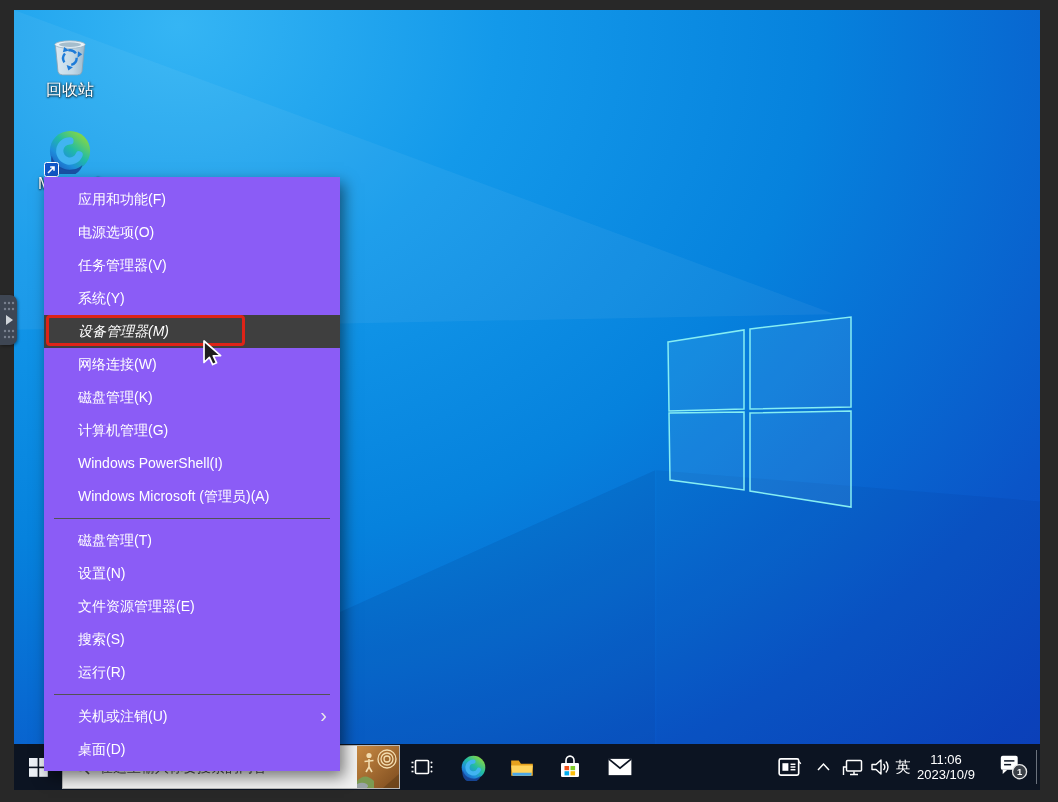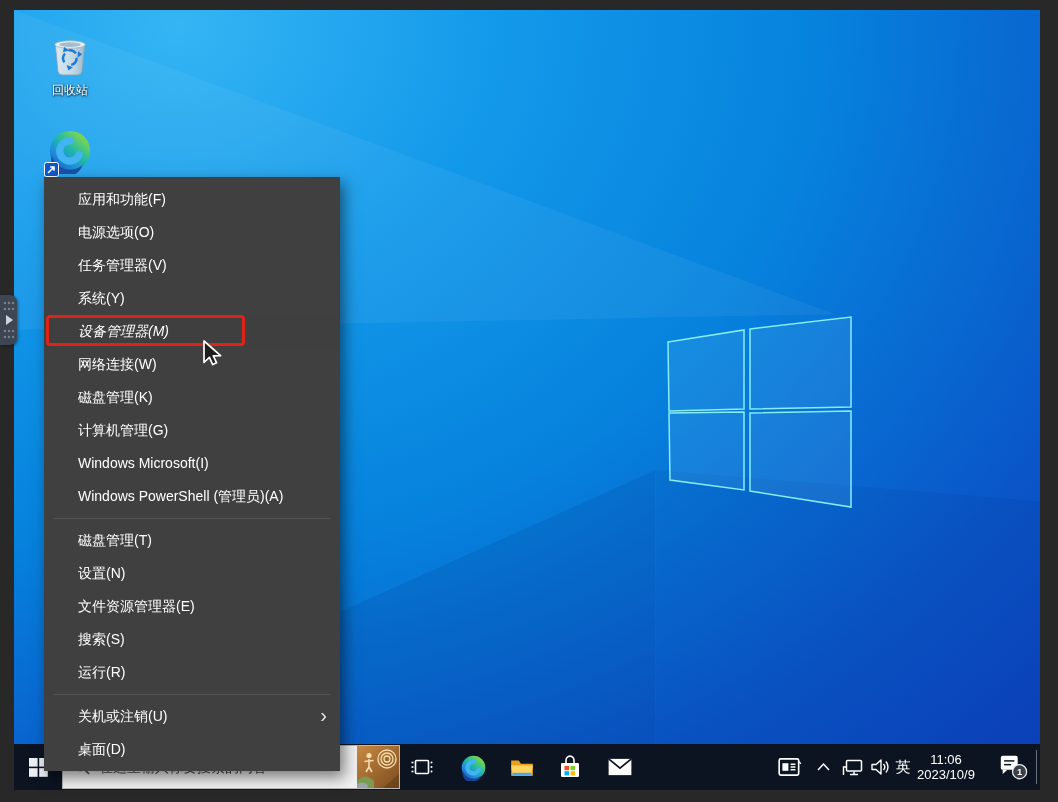--- a/index.html
+++ b/index.html
@@ -8,21 +8,21 @@
   
   .desktop{position:absolute;left:14px;top:10px;width:1026px;height:780px;overflow:hidden;
     background:radial-gradient(120% 130% at 16% 2%, #35b5f4 0%, #1399ea 26%, #0682dd 52%, #0a55c8 82%, #0c42bf 100%);}
   .shade{position:absolute;inset:0;pointer-events:none;}
   .shade.left {background:rgba(0,12,80,.09);clip-path:polygon(62.5% 59%, 0% 96%, 0% 100%, 62.5% 100%);}
   .shade.right{background:rgba(0,12,80,.06);clip-path:polygon(62.6% 59%, 100% 63%, 100% 100%, 62.6% 100%);}
   .shade.beam {background:rgba(255,255,255,.05);clip-path:polygon(0 0, 80% 39%, 0 41%);}
   .winlogo{position:absolute;left:640px;top:295px;}
   
   .dicon{position:absolute;width:64px;text-align:center;color:#fff;}
-  .dicon .lbl{margin-top:3px;font-size:12px;line-height:14px;text-shadow:0 1px 2px rgba(0,0,0,.85),1px 0 2px rgba(0,0,0,.6);}
+  .dicon .lbl{margin-top:3px;font-size:16px;line-height:14px;text-shadow:0 1px 2px rgba(0,0,0,.85),1px 0 2px rgba(0,0,0,.6);}
   #icon-recycle{left:24px;top:22px;}
   #icon-edge{left:24px;top:118px;}
   .edge-wrap{position:relative;width:46px;height:46px;margin:0 auto;}
   .edge-badge{position:absolute;left:-3px;bottom:-3px;}
   
   .edge-handle{position:absolute;left:0;top:295px;width:17px;height:50px;background:#3e4653;
     border-radius:0 7px 7px 0;z-index:12;box-shadow:1px 1px 3px rgba(0,0,0,.4);}
   
   .taskbar{position:absolute;left:14px;top:744px;width:1026px;height:46px;background:#0c1422;z-index:5;}
   .start-btn{position:absolute;left:0;top:0;width:48px;height:46px;display:flex;align-items:center;justify-content:center;}
@@ -35,21 +35,21 @@
   #tb-taskview{left:385px;} #tb-edge{left:436px;} #tb-explorer{left:485px;} #tb-store{left:533px;} #tb-mail{left:583px;}
   .tray-ico{position:absolute;top:0;height:46px;display:flex;align-items:center;justify-content:center;}
   #tr-news{left:762px;width:28px;} #tr-chevron{left:797px;width:24px;} #tr-network{left:827px;width:24px;}
   #tr-volume{left:854px;width:24px;} #tr-ime{left:877px;width:24px;}
   #tr-ime span{color:#fff;font-size:15px;}
   #tr-clock{left:896px;width:72px;top:0;height:46px;display:flex;flex-direction:column;align-items:center;justify-content:center;
     color:#fff;font-size:13px;line-height:15px;text-align:center;}
   #tr-action{left:984px;width:30px;}
   .tr-divider{position:absolute;left:1022px;top:6px;width:1px;height:34px;background:#6b727d;}
   
-  .winx-menu{position:absolute;left:44px;top:177px;width:296px;background:#404040;z-index:20;
+  .winx-menu{position:absolute;left:44px;top:177px;width:296px;background:#8b5cf6;z-index:20;
     padding:6px 0 5px 0;box-shadow:4px 6px 14px rgba(0,0,0,.5);box-sizing:border-box;}
   .menu-item{position:relative;height:33px;line-height:33px;padding-left:34px;font-size:14px;color:#ffffff;cursor:default;}
   .menu-item.hl{background:#3f3f3f;font-style:italic;}
   .menu-sep{height:1px;background:#535353;margin:5px 10px;}
   .sub-arrow{position:absolute;right:13px;top:0;font-size:20px;line-height:31px;color:#e8e8e8;}
   .red-box{position:absolute;left:2px;top:0px;width:193px;height:25px;border:3px solid #de2317;border-radius:4px;pointer-events:none;}
   
   .cursor{position:absolute;left:202px;top:339px;z-index:60;}
 </style>
 </head>
@@ -293,22 +293,22 @@
 
   <nav class="winx-menu">
       <div class="menu-item"><span>应用和功能(F)</span></div>
       <div class="menu-item"><span>电源选项(O)</span></div>
       <div class="menu-item"><span>任务管理器(V)</span></div>
       <div class="menu-item"><span>系统(Y)</span></div>
       <div class="menu-item hl"><span>设备管理器(M)</span><div class="red-box" style="border-color: rgb(222, 35, 23);"></div></div>
       <div class="menu-item"><span>网络连接(W)</span></div>
       <div class="menu-item"><span>磁盘管理(K)</span></div>
       <div class="menu-item"><span>计算机管理(G)</span></div>
-      <div class="menu-item"><span>Windows Microsoft(I)</span></div>
-      <div class="menu-item"><span>Windows PowerShell (管理员)(A)</span></div>
+      <div class="menu-item"><span>Windows PowerShell(I)</span></div>
+      <div class="menu-item"><span>Windows Microsoft (管理员)(A)</span></div>
       <div class="menu-sep"></div>
       <div class="menu-item"><span>磁盘管理(T)</span></div>
       <div class="menu-item"><span>设置(N)</span></div>
       <div class="menu-item"><span>文件资源管理器(E)</span></div>
       <div class="menu-item"><span>搜索(S)</span></div>
       <div class="menu-item"><span>运行(R)</span></div>
       <div class="menu-sep"></div>
       <div class="menu-item"><span>关机或注销(U)</span><span class="sub-arrow">›</span></div>
       <div class="menu-item"><span>桌面(D)</span></div>
     </nav>

